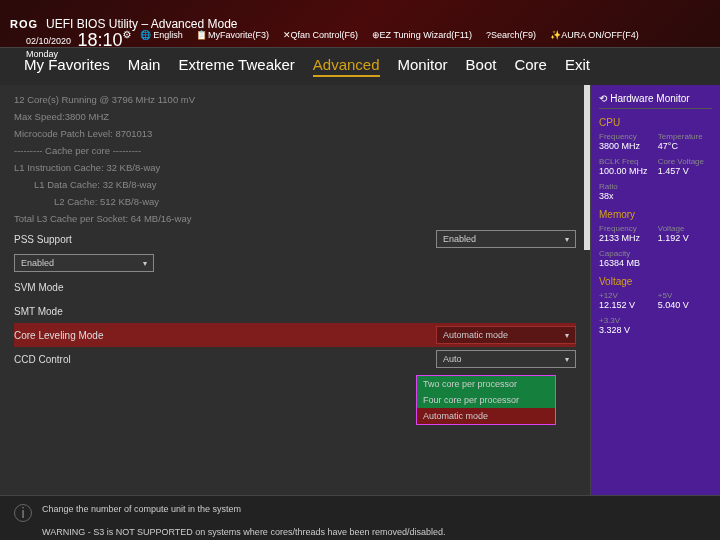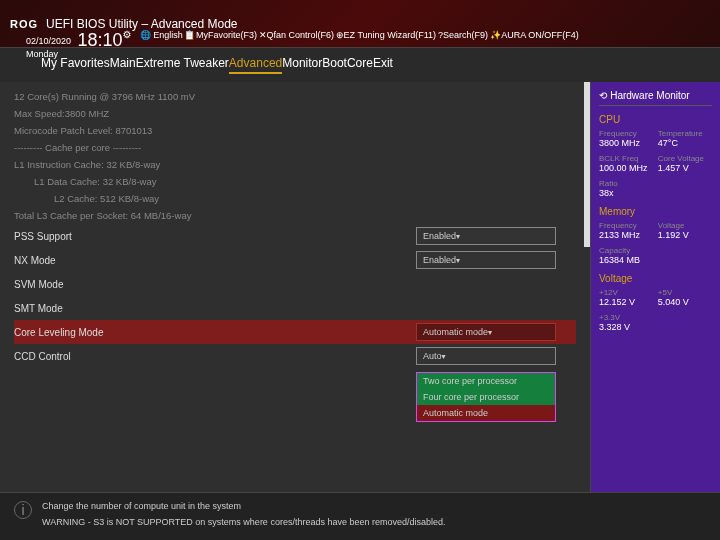--- a/index.html
+++ b/index.html
@@ -3,35 +3,35 @@
 <meta charset="utf-8">
 <style>
 *{margin:0;padding:0;box-sizing:border-box;font-family:Arial,sans-serif}
 body{width:720px;height:540px;background:#1a1a1a;color:#ccc;font-size:10px;overflow:hidden;position:relative}
 .header{height:48px;background:linear-gradient(135deg,#2a0a0a 0%,#4a0a0a 50%,#2a0a0a 100%);display:flex;align-items:center;padding:0 10px;border-bottom:1px solid #444}
 .logo{color:#fff;font-size:11px;font-weight:bold;letter-spacing:1px}
 .title{color:#fff;font-size:12px;margin-left:8px}
 .datetime{position:absolute;left:26px;top:28px;font-size:9px;color:#fff}
 .clock{font-size:18px;margin-left:4px;position:relative;top:2px}
 .gear{font-size:10px;position:relative;top:-6px}
-.topbar{position:absolute;top:30px;left:140px;display:flex;gap:2px;font-size:9px;color:#fff}
+.topbar{position:absolute;top:30px;left:140px;display:flex;gap:14px;font-size:9px;color:#fff}
 .topbar span{cursor:pointer}
 .globe::before{content:"🌐";margin-right:2px}
-.tabs{display:flex;padding:8px 41px;background:#2a2a2a;font-size:12px}
+.tabs{display:flex;gap:18px;padding:8px 24px;background:#2a2a2a;font-size:15px}
 .tab{cursor:pointer;color:#fff}
 .tab.active{color:#d4a017;border-bottom:2px solid #d4a017;padding-bottom:2px}
 .main{display:flex;height:calc(100% - 130px)}
 .content{flex:1;padding:6px 14px;background:#2f2f2f;overflow:hidden;position:relative}
 .info-line{color:#888;font-size:9.5px;padding:3px 0}
 .indent1{padding-left:20px}
 .indent2{padding-left:40px}
 .setting-row{display:flex;align-items:center;height:24px;padding:2px 0}
 .setting-row.selected{background:#7f1d1d}
 .setting-label{flex:1;color:#ddd;font-size:10px}
-.dropdown{width:140px;height:18px;border:1px solid #888;background:#333;display:flex;align-items:center;padding:0 6px;font-size:9px;cursor:pointer;margin-right:20px}
+.dropdown{width:140px;height:18px;border:1px solid #888;background:#333;display:flex;align-items:center;justify-content:space-between;padding:0 6px;font-size:9px;cursor:pointer;}
 .dropdown.sel{border:1px solid #a03030;background:#5a1515}
 .arrow{font-size:8px}
 .dropdown-list{position:absolute;right:34px;top:290px;width:140px;background:#15803d;border:1px solid #d946ef;z-index:10}
 .dropdown-opt{padding:3px 6px;font-size:9px;cursor:pointer}
 .dropdown-opt.hl{background:#7a1818}
 .scrollbar{position:absolute;right:0;top:0;width:6px;height:165px;background:#ddd}
 .sidebar{width:130px;background:#4c1d95;padding:8px;border-left:1px solid #444}
 .hw-title{color:#fff;font-size:10px;margin-bottom:8px;border-bottom:1px solid #555;padding-bottom:4px}
 .hw-title::before{content:"⟲ ";}
 .hw-section{color:#d4a017;font-size:10px;margin:8px 0 4px}
@@ -88,21 +88,20 @@
     <div class="info-line">Total L3 Cache per Socket: 64 MB/16-way</div>
 
     <div class="setting-row">
       <span class="setting-label">PSS Support</span>
       <div class="dropdown">
           <span>Enabled</span>
           <span class="arrow">▾</span>
         </div>
     </div>
     <div class="setting-row">
-      <span class="setting-label">NX Mode</span>
       <div class="dropdown">
           <span>Enabled</span>
           <span class="arrow">▾</span>
         </div>
     </div>
     <div class="setting-row">
       <span class="setting-label">SVM Mode</span>
     </div>
     <div class="setting-row">
       <span class="setting-label">SMT Mode</span>
@@ -192,20 +191,20 @@
           <div class="hw-val">3.328 V</div>
         </span>
       </div>
   </div>
 </div>
 
 <div class="help-box">
   <div class="help-icon">i</div>
   <div>
     <div>Change the number of compute unit in the system</div>
-    <div style="margin-top:6px">WARNING - S3 is NOT SUPPORTED on systems where cores/threads have been removed/disabled.</div>
+    <div style="margin-top:13px">WARNING - S3 is NOT SUPPORTED on systems where cores/threads have been removed/disabled.</div>
   </div>
 </div>
 
 <div class="footer">
   
   
 </div>
 
 </body></html>

